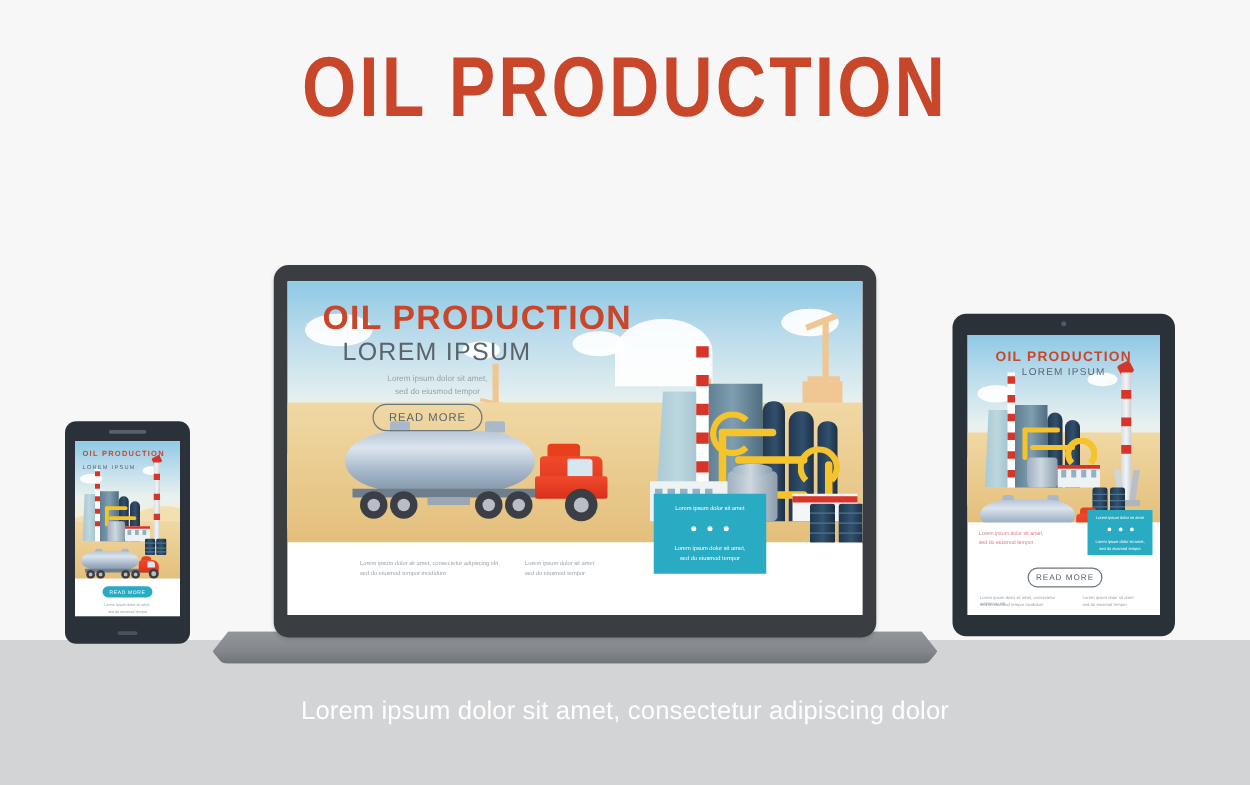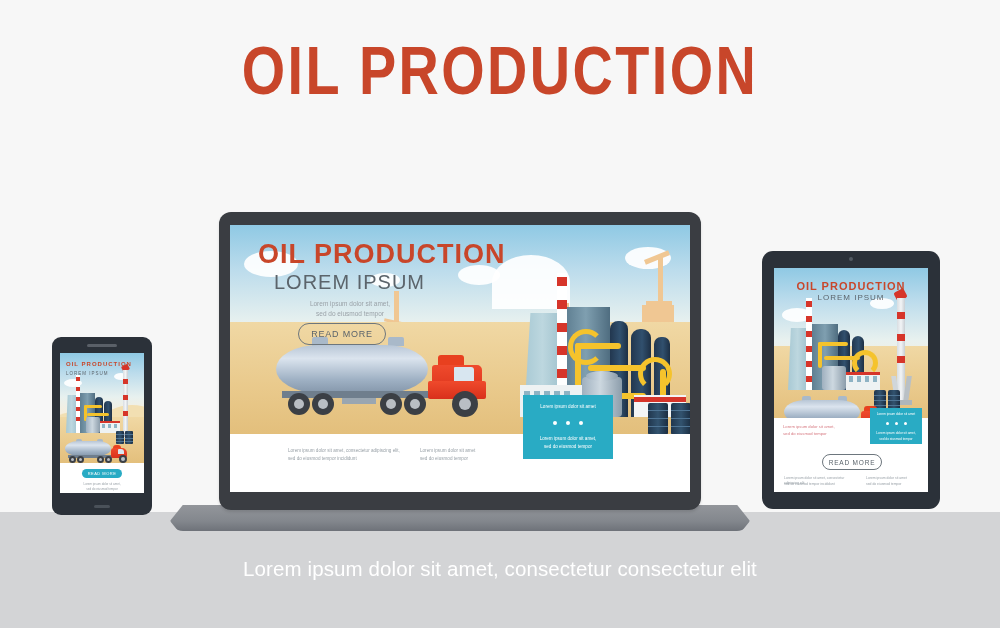--- a/index.html
+++ b/index.html
@@ -135,21 +135,21 @@
   .phone-home{position:absolute;left:50%;bottom:7px;width:16px;height:3px;margin-left:-8px;background:#4a5159;border-radius:2px;}
 </style>
 </head>
 <body>
 
 <div class="stage">
 
   <div class="headline">OIL PRODUCTION</div>
 
   <div class="floor"></div>
-  <div class="caption">Lorem ipsum dolor sit amet, consectetur consectetur elit</div>
+  <div class="caption">Lorem ipsum dolor sit amet, consectetur adipiscing dolor</div>
 
   <div class="laptop-base"></div>
 
   <div class="laptop-lid">
     <div class="laptop-screen scene">
 
       <div class="sky" style="height:205px"></div>
       <div class="cloud" style="left:14px;top:26px;width:54px;height:26px"></div>
       <div class="cloud" style="left:140px;top:48px;width:30px;height:14px"></div>
       <div class="cloud" style="left:228px;top:40px;width:42px;height:20px"></div>

